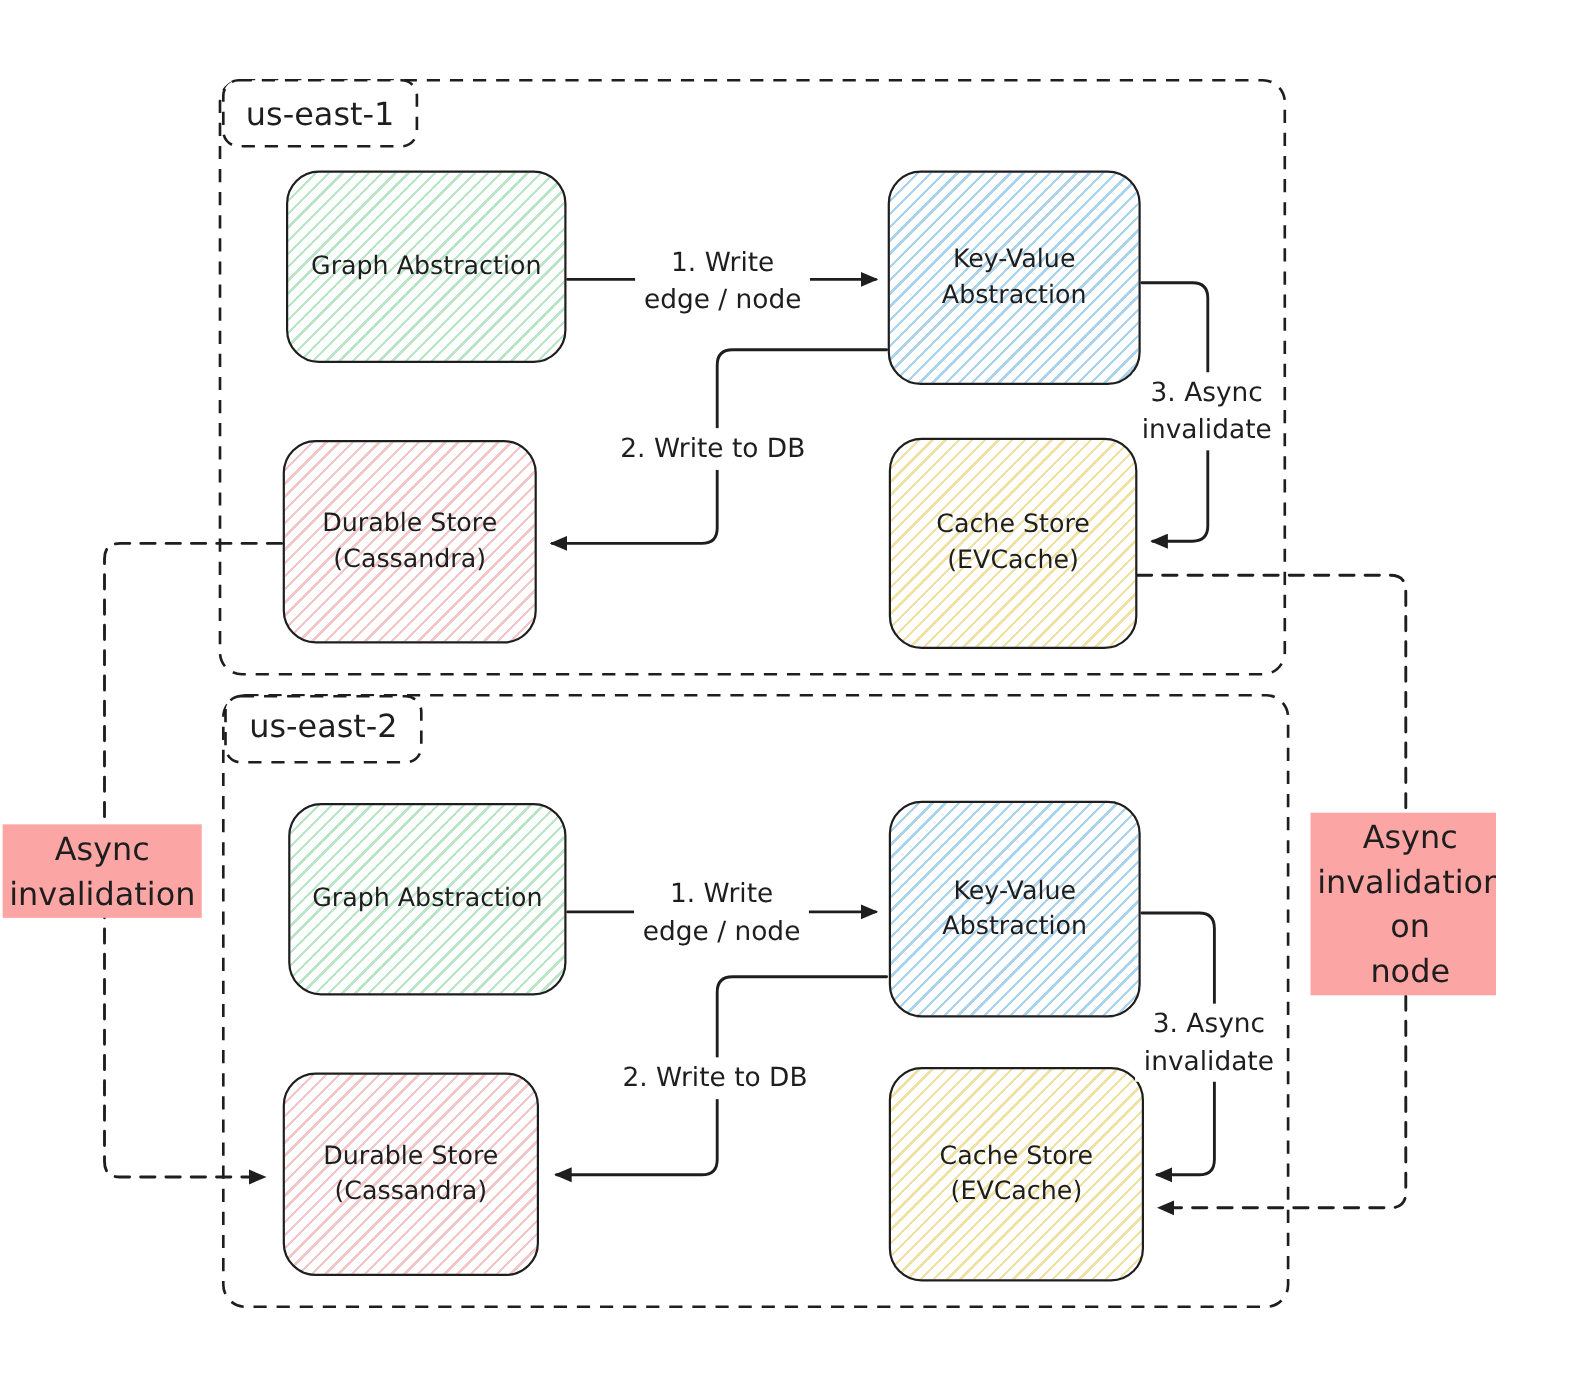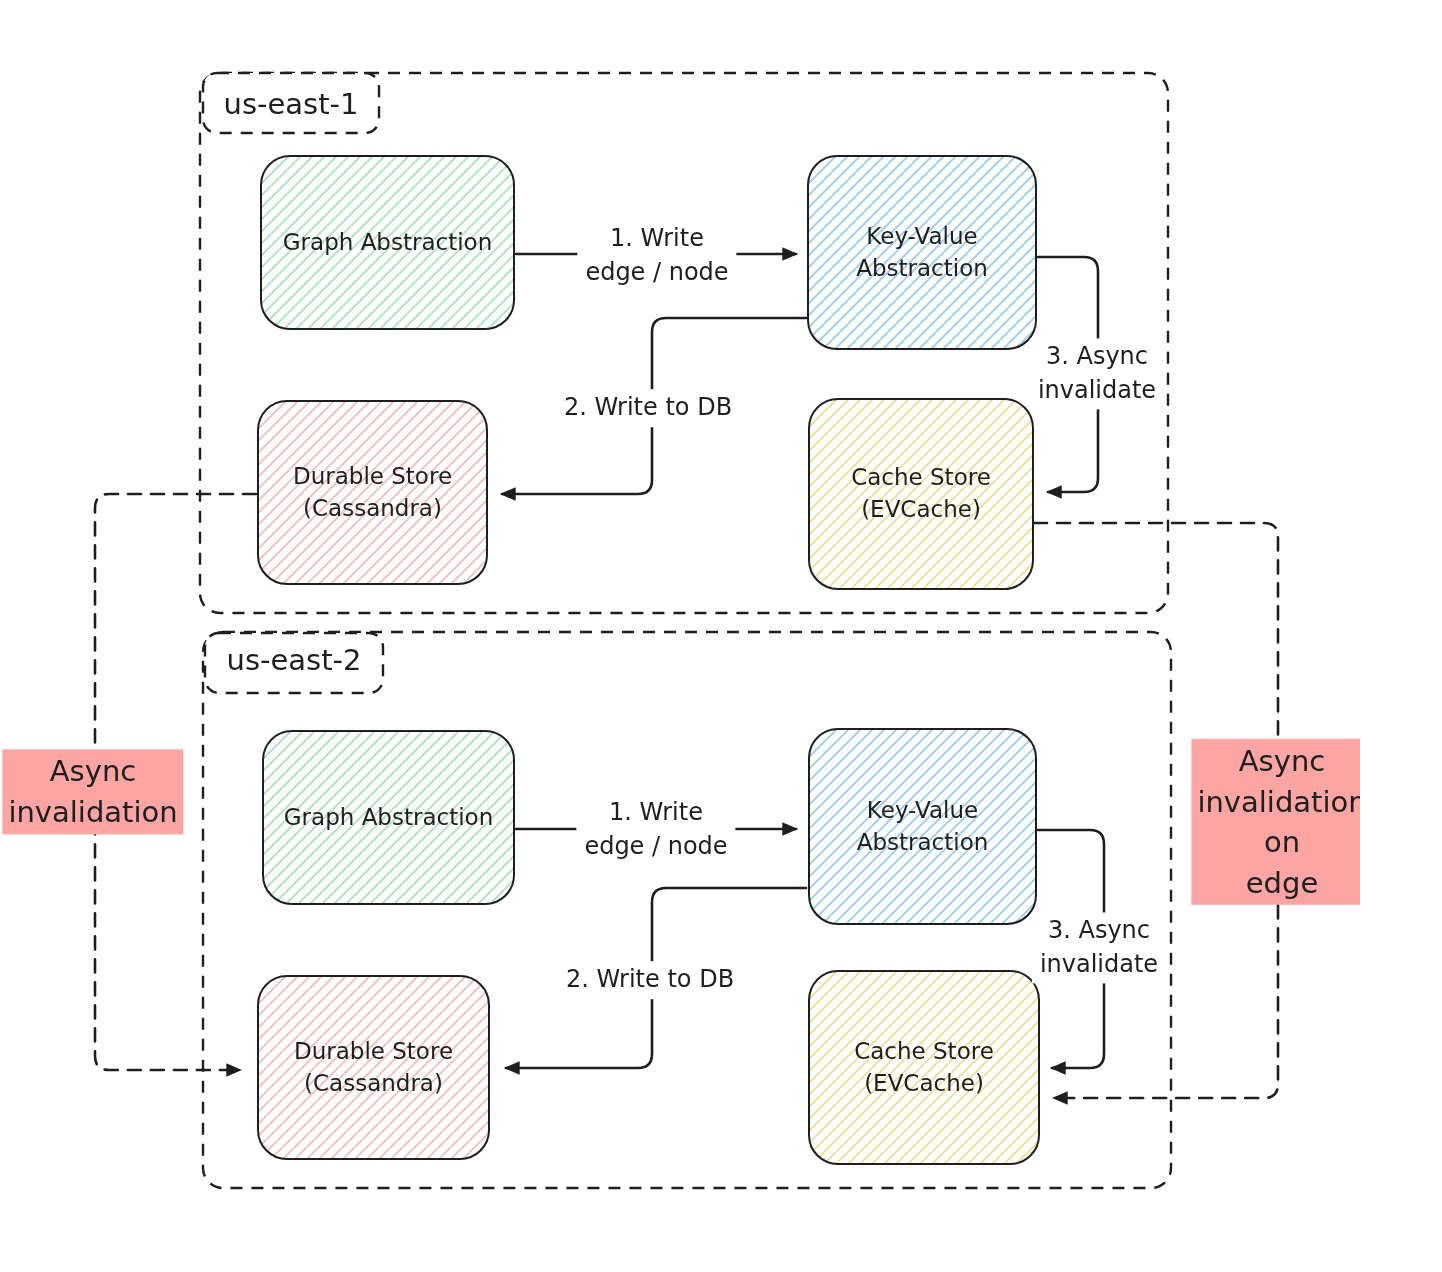--- a/index.html
+++ b/index.html
@@ -151,16 +151,16 @@
   </div>
 
   <div class="side-label" style="left:93px; top:781px;">
     <span class="lbl-line">Async</span>
     <span class="lbl-line">invalidation</span>
   </div>
   <div class="side-label" style="left:1282px; top:811px;">
     <span class="lbl-line">Async</span>
     <span class="lbl-line">invalidation</span>
     <span class="lbl-line">on</span>
-    <span class="lbl-line">edge</span>
+    <span class="lbl-line">node</span>
   </div>
 
 </div>
 
 </body></html>

